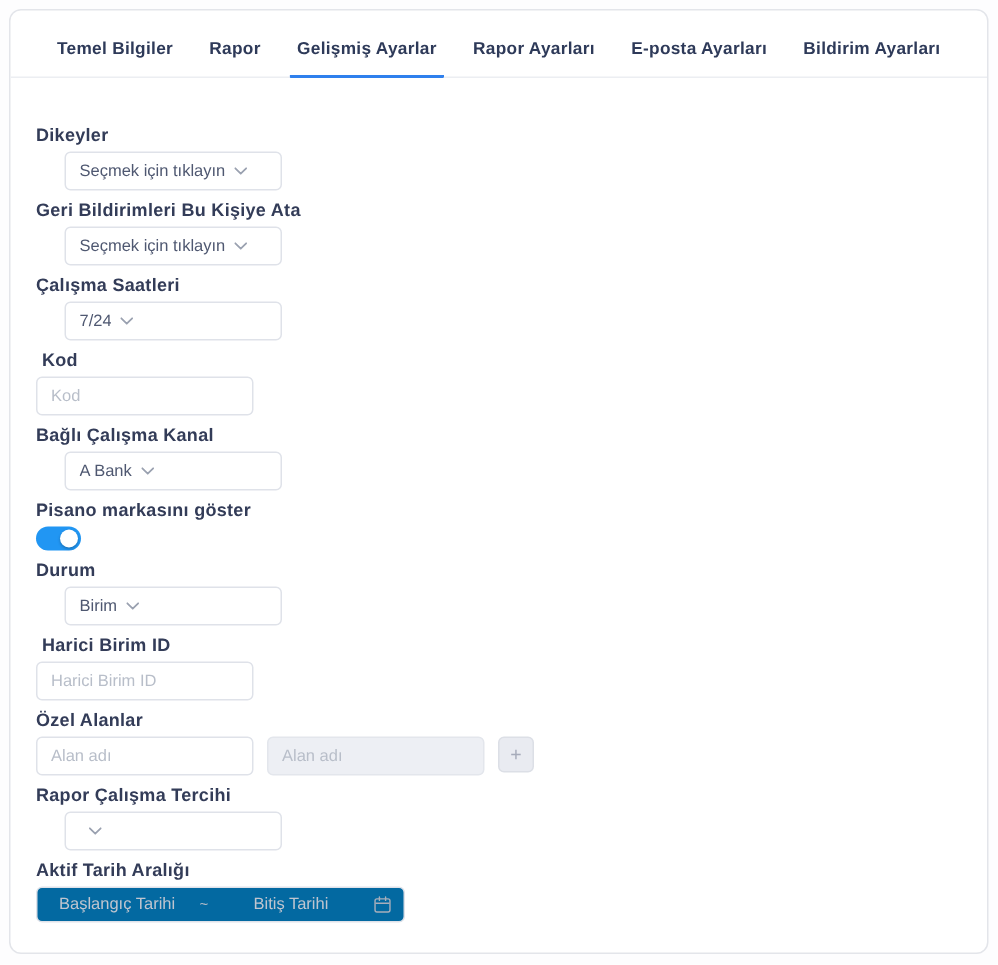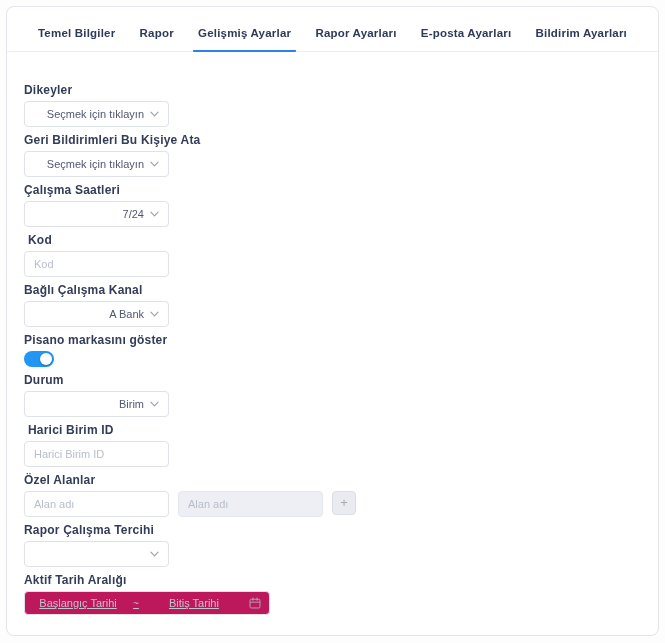--- a/index.html
+++ b/index.html
@@ -63,21 +63,21 @@
     width: 145px; height: 26px;
     border: 1px solid #dfe2e9;
     border-radius: 4px;
     background: #fff;
     display: flex;
     align-items: center;
     padding: 0 9px;
     font-size: 11px;
     color: #4f5871;
   }
-  .select { justify-content: flex-end; cursor: pointer; }
+  .select { justify-content: flex-start; cursor: pointer; margin-left: 19px; }
   .select .sel-text { overflow: hidden; white-space: nowrap; }
   .chev { display: flex; align-items: center; flex: 0 0 auto; margin-left: 6px; }
   input.text-input { outline: none; }
   input.text-input::placeholder { color: #b8bec9; opacity: 1; }
   input.disabled { background: #edeff4; border-color: #e3e6ec; }
   
   .toggle {
     width: 30px; height: 16px;
     background: #2196f3;
     border-radius: 9px;
@@ -105,27 +105,26 @@
     line-height: 22px;
     text-align: center;
     cursor: pointer;
     user-select: none;
   }
   
   .date-range {
     width: 246px; height: 24px;
     border: 1px solid #dfe2e9;
     border-radius: 4px;
-    background: #be185d;
+    background: #0369a1;
     display: flex;
     align-items: center;
     font-size: 11px;
     color: #c0c5cf;
     cursor: pointer;
-    text-decoration: underline;
   }
   .date-range .slot { flex: 1 1 0; text-align: center; white-space: nowrap; }
   .date-range .tilde { color: #b8bec9; font-size: 10px; padding: 0 2px; }
   .date-range .cal { display: flex; align-items: center; margin: 0 8px 0 2px; }
   
   .footer {
     flex: 0 0 auto;
     display: flex;
     justify-content: flex-end;
     gap: 8px;

